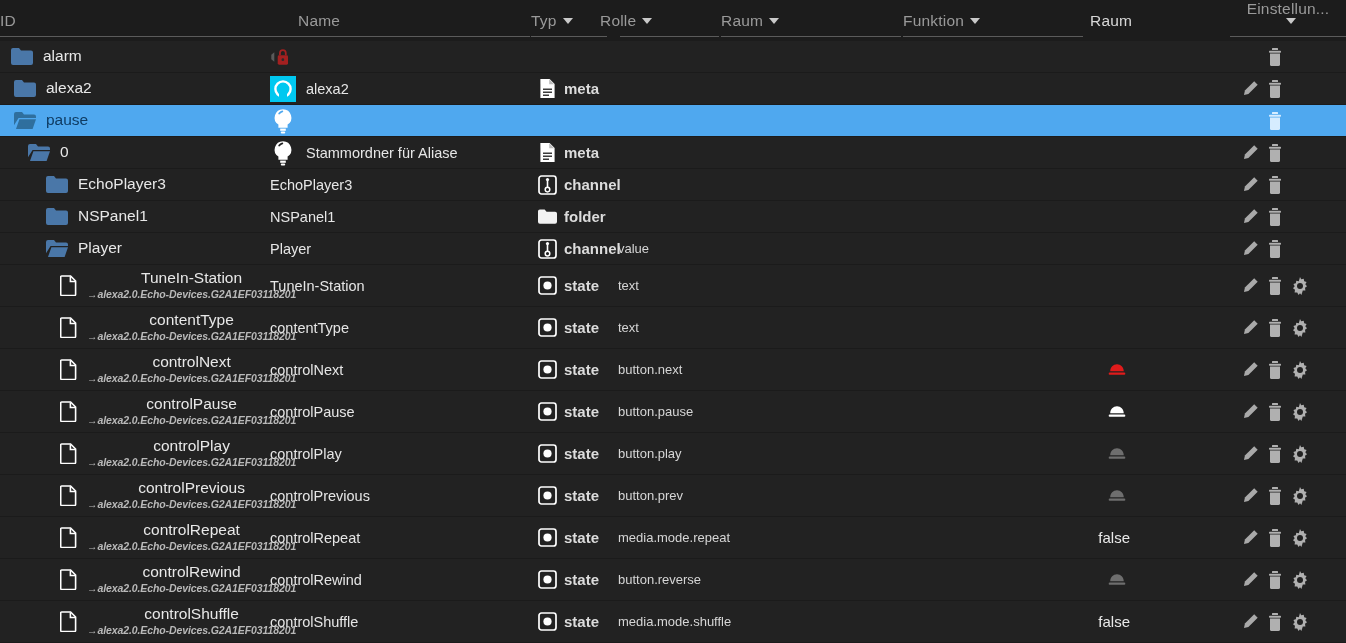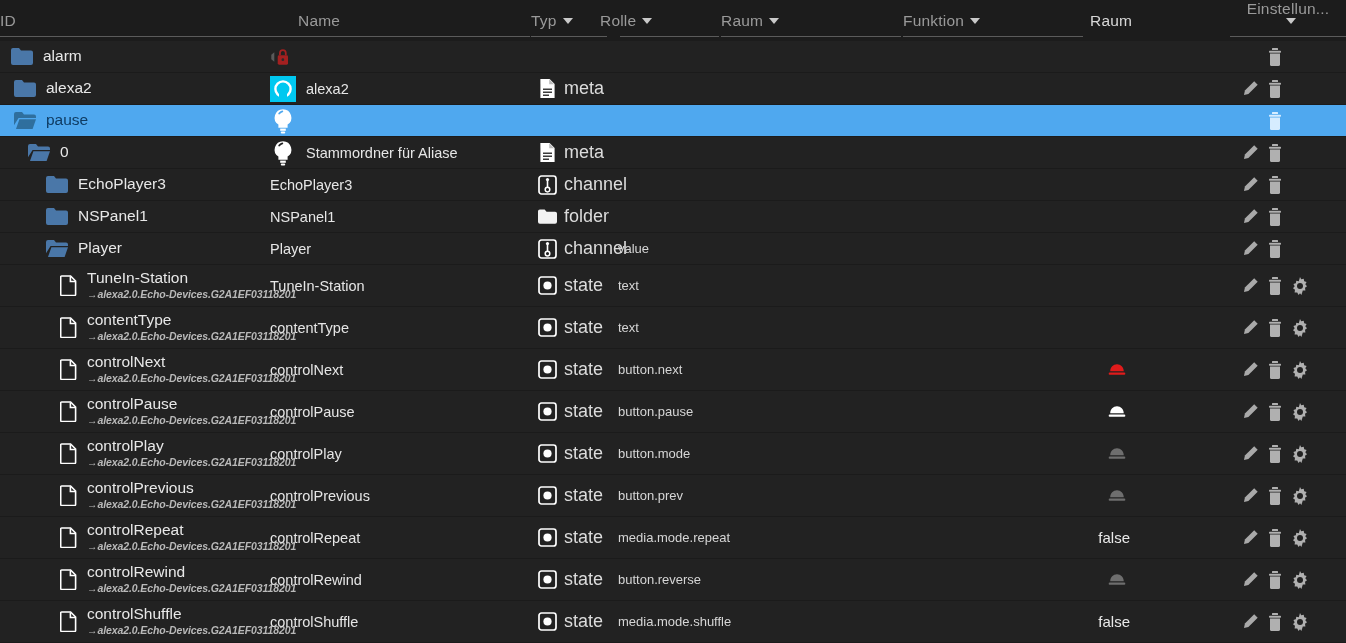--- a/index.html
+++ b/index.html
@@ -2,21 +2,21 @@
 <html><head>
 <meta charset="utf-8">
 <style>
   * { box-sizing: border-box; margin: 0; padding: 0; }
   html, body {
     width: 1346px; height: 643px;
     background: #1c1c1c;
     font-family: "Liberation Sans", sans-serif;
     overflow: hidden;
   }
-  #app { width: 1346px; height: 570px; position: relative; background: #22c55e; }
+  #app { width: 1346px; height: 570px; position: relative; background: #22c55e; text-align: center; }
 
   
   .header {
     position: relative;
     height: 41px;
     background: #1c1c1c;
     width: 1346px;
   }
   .hcell {
     position: absolute;
@@ -83,21 +83,21 @@
     font-size: 10.5px;
     font-style: italic;
     font-weight: bold;
     line-height: 1.2;
     margin-top: 2px;
     letter-spacing: -.1px;
   }
   .idstack { display: flex; flex-direction: column; justify-content: center; }
 
   .nametext { color: #e6e6e6; font-size: 14.5px; }
-  .typtext  { color: #dcdcdc; font-size: 18px; margin-left: 7px; }
+  .typtext  { color: #dcdcdc; font-size: 15px; margin-left: 7px; font-weight: bold; }
   .roletext { color: #d6d6d6; font-size: 13px; }
   .valtext  { color: #e9e9e9; font-size: 15px; }
 
   
   .ic { flex: none; display: inline-flex; align-items: center; justify-content: center; }
   .folder-ic { width: 22px; height: 17px; margin-right: 10px; }
   .doc-ic    { width: 17px; height: 21px; margin-right: 10px; }
 
   .act-ic { position: absolute; top: 50%; transform: translateY(-50%); }
   .act-pencil { left: 6px;  width: 18px; height: 18px; }
@@ -722,21 +722,21 @@
         <div class="cell col-typ">
           <span class="ic" style="width:19px;height:21px">
             <svg width="19" height="19" viewBox="0 0 19 19">
               <rect x="1" y="1" width="17" height="17" rx="2.5" fill="none" stroke="#ffffff" stroke-width="1.7"></rect>
               <circle cx="9.5" cy="9.5" r="4.1" fill="#ffffff"></circle>
             </svg>
           </span>
           <span class="typtext">state</span>
         </div>
         <div class="cell col-role">
-          <span class="roletext">button.mode</span>
+          <span class="roletext">button.play</span>
         </div>
         <div class="cell col-val">
           <span class="ic btn-ic">
             <svg width="30" height="18" viewBox="0 0 30 18">
               <path d="M15 2.5c-4.3 0-7.8 3.6-7.8 8h15.6c0-4.4-3.5-8-7.8-8z" fill="#6e6e6e"></path>
               <rect x="5.4" y="12" width="19.2" height="2.5" rx="1.2" fill="#6e6e6e"></rect>
             </svg>
           </span>
           <span class="valtext"></span>
         </div>

